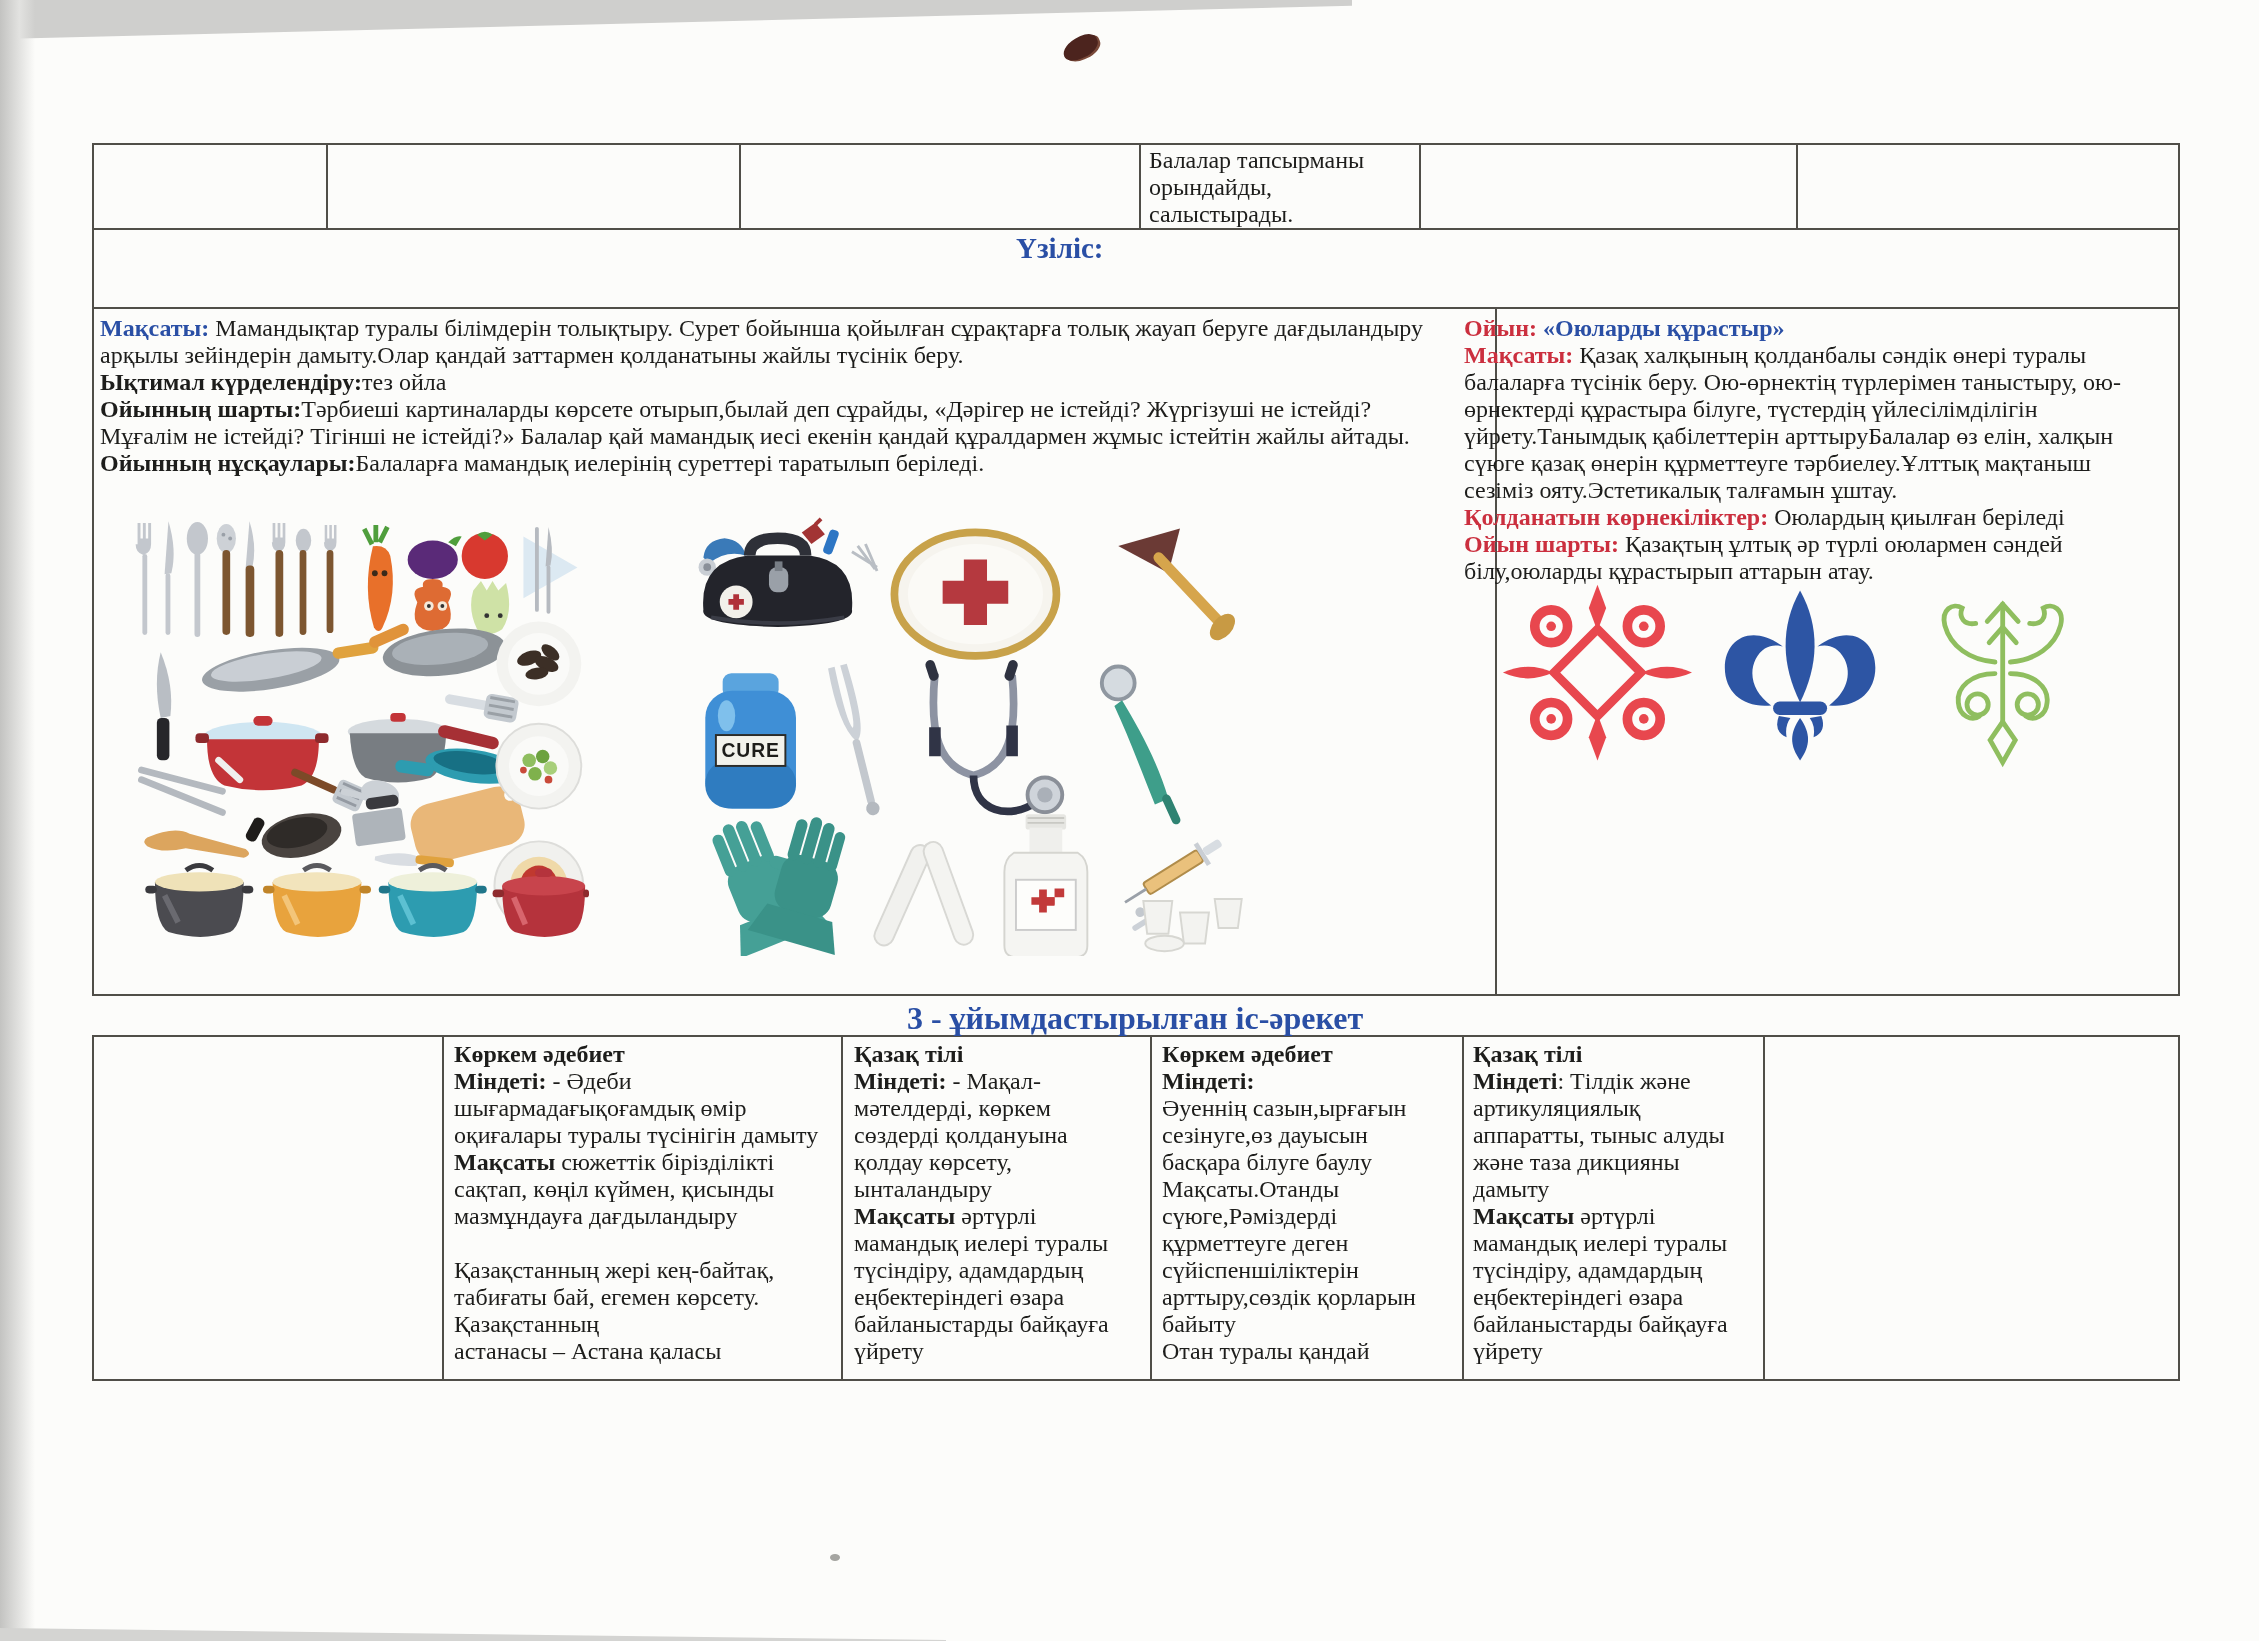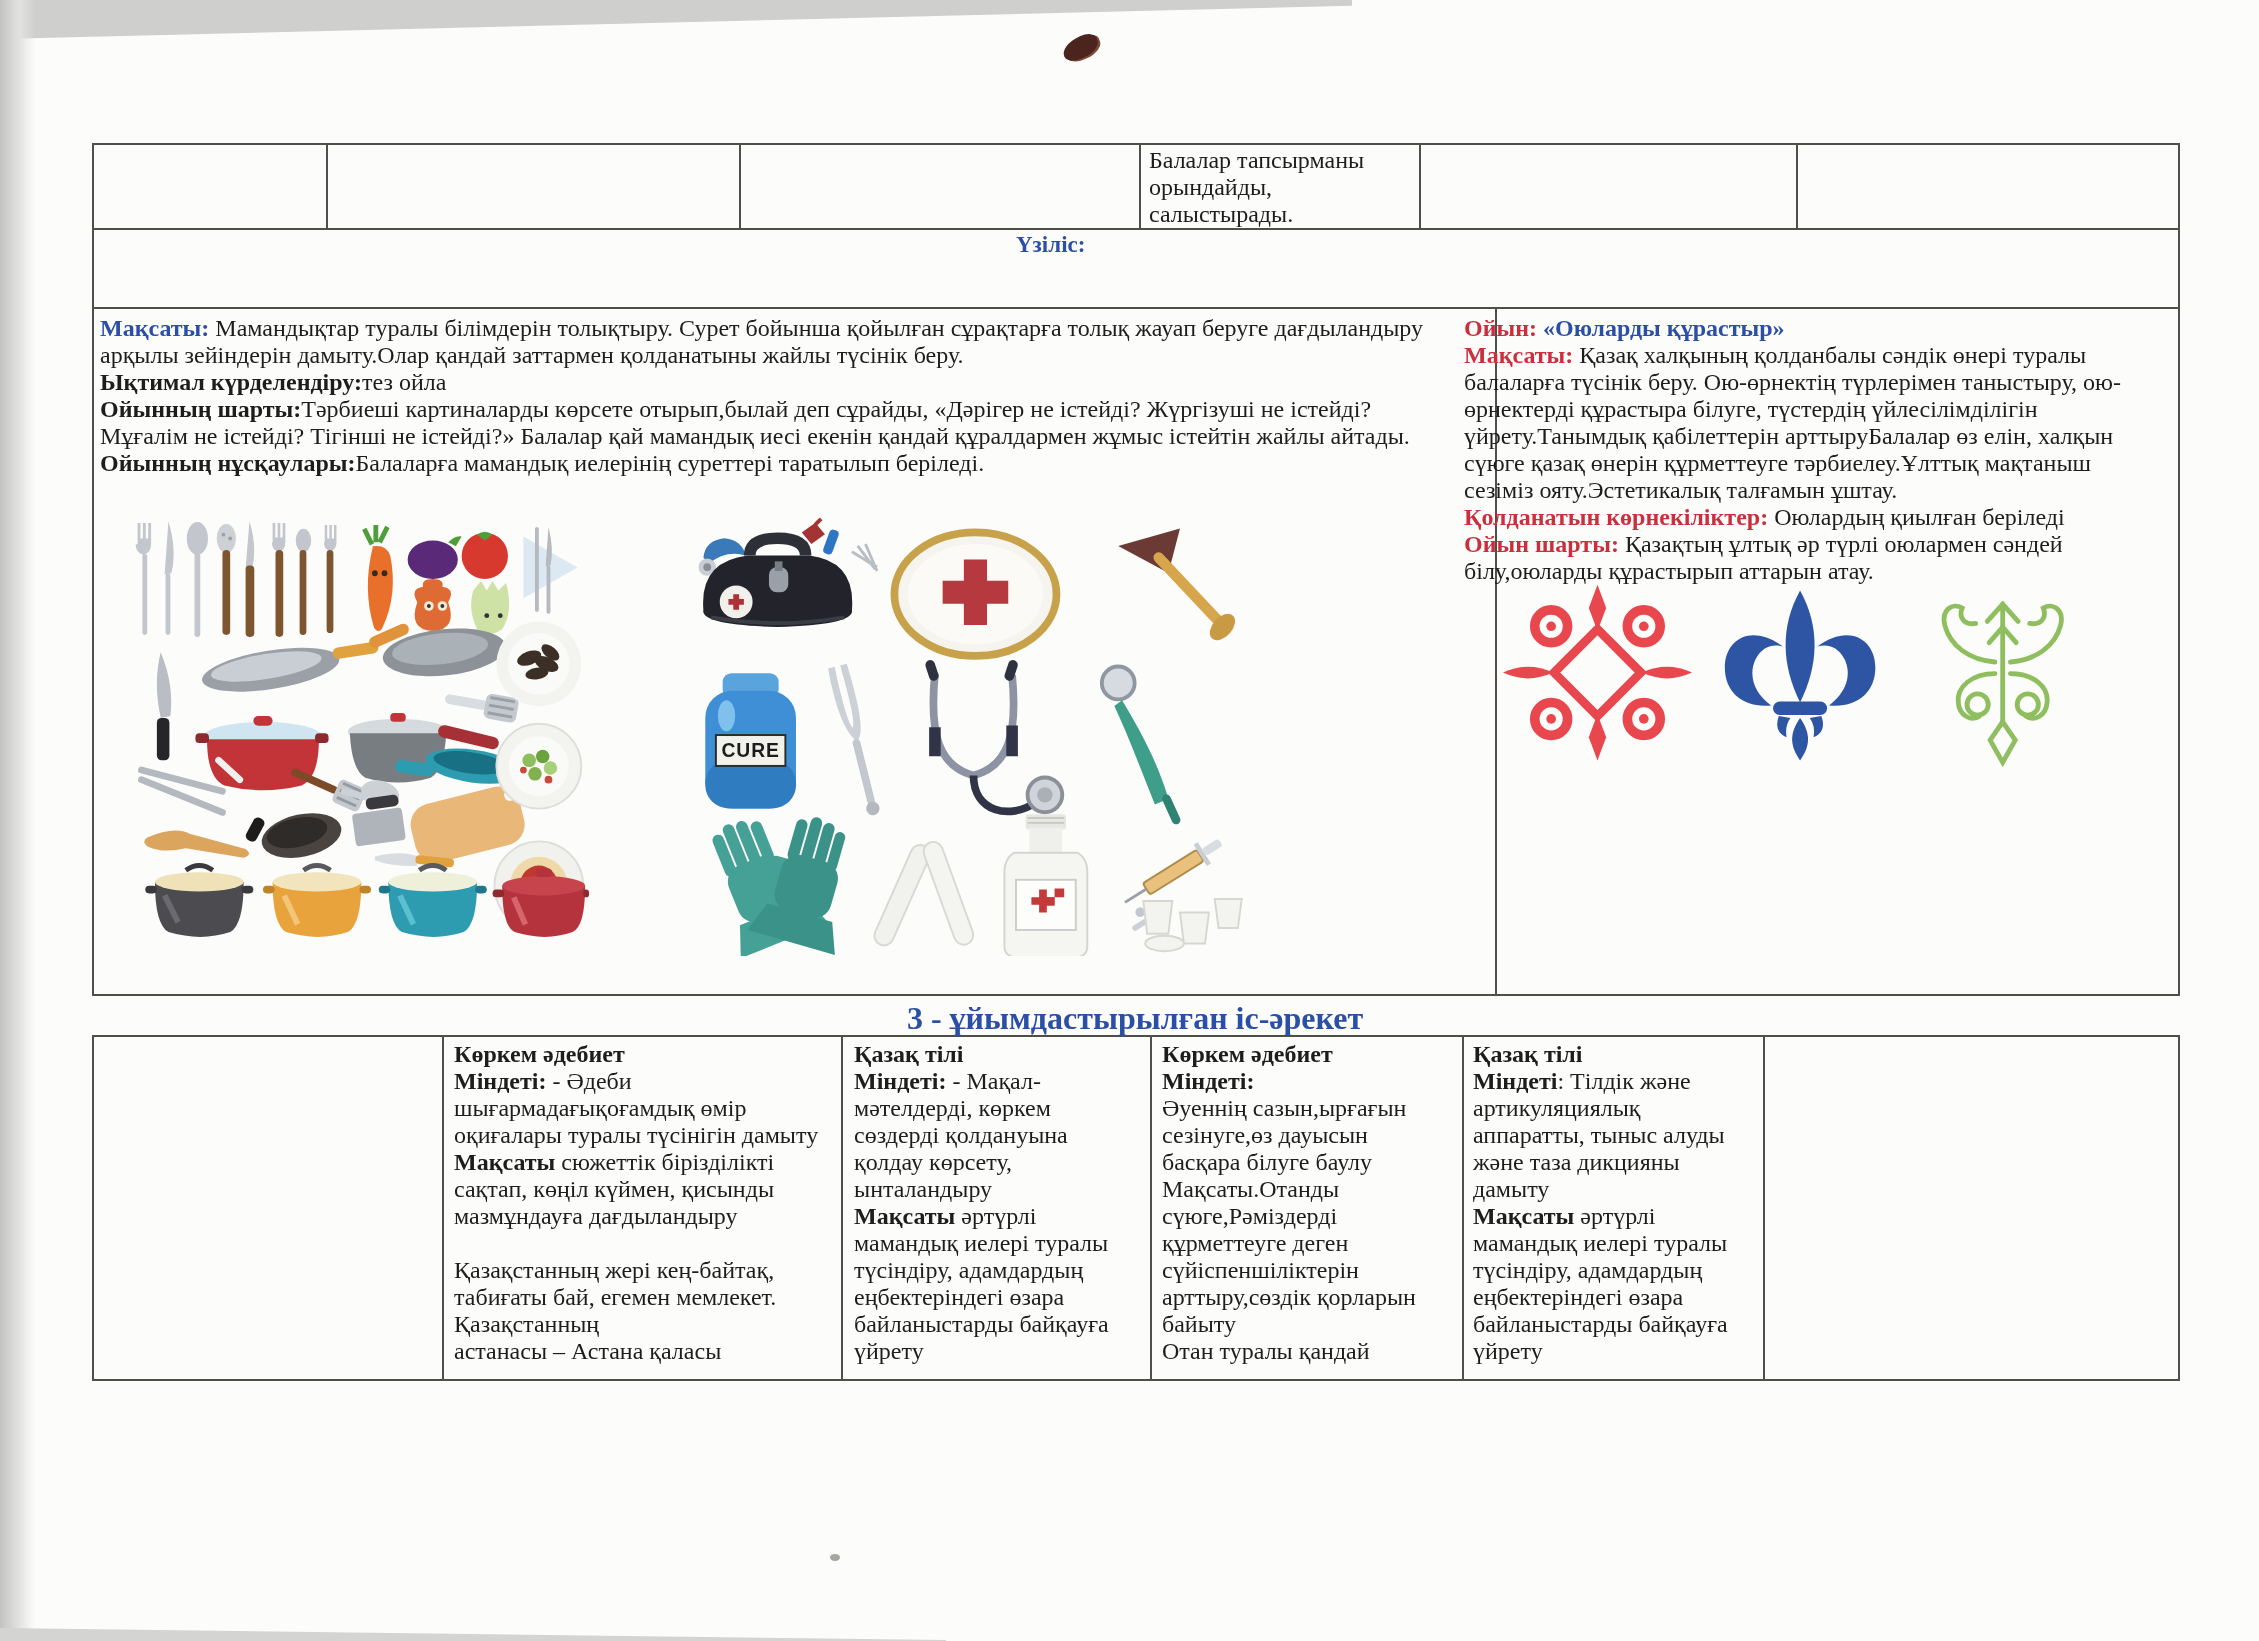--- a/index.html
+++ b/index.html
@@ -20,21 +20,21 @@
   .vl{position:absolute;width:1.9px;background:#504e48;}
   
   .txt{position:absolute;font-size:24px;line-height:27px;}
   .txt p{margin:0;}
   .b{font-weight:bold;}
   .blue{color:#2a4fa5;}
   .red{color:#cb2f3e;}
   .mt{margin-top:27px !important;}
   .sec-hdr{position:absolute;left:92px;top:1000px;width:2086px;text-align:center;
            font-size:32px;font-weight:bold;color:#2a4fa5;}
-  .uz{position:absolute;left:1016px;top:232px;font-size:23px;font-weight:bold;color:#2a4fa5;}
+  .uz{position:absolute;left:1016px;top:232px;font-size:29px;font-weight:bold;color:#2a4fa5;}
   svg{position:absolute;}
   svg text{font-family:"Liberation Sans","DejaVu Sans",sans-serif;}
 </style>
 </head>
 <body>
 
 <div class="sheet">
 
   <div class="edge-top"></div>
   <div class="edge-left"></div>
@@ -418,21 +418,21 @@
       <path d="M520,148 L533,167 L520,190 L507,167 Z"></path>
     </g>
   </svg>
 
   <div class="sec-hdr">3  - ұйымдастырылған  іс-әрекет</div>
 
   <div class="txt" style="left:454px;top:1041px;width:367px;">
     <p class="b">Көркем әдебиет</p>
     <p><span class="b"> Міндеті:</span><span> - Әдеби шығармадағықоғамдық өмір оқиғалары туралы түсінігін дамыту</span></p>
     <p><span class="b">Мақсаты</span><span>  сюжеттік бірізділікті сақтап, көңіл күймен, қисынды мазмұндауға дағдыландыру</span></p>
-    <p class="mt"><span>Қазақстанның жері кең-байтақ, табиғаты бай, егемен мемлекет. Қазақстанның</span></p>
+    <p class="mt"><span>Қазақстанның жері кең-байтақ, табиғаты бай, егемен көрсету. Қазақстанның</span></p>
     <p><span>астанасы – Астана  қаласы</span></p>
   </div>
 
   <div class="txt" style="left:854px;top:1041px;width:266px;">
     <p class="b">Қазақ тілі</p>
     <p><span class="b">Міндеті:</span><span>  - Мақал-мәтелдерді, көркем сөздерді қолдануына қолдау көрсету, ынталандыру</span></p>
     <p><span class="b">Мақсаты</span><span>  әртүрлі мамандық иелері туралы түсіндіру, адамдардың еңбектеріндегі өзара байланыстарды байқауға үйрету</span></p>
   </div>
 
   <div class="txt" style="left:1162px;top:1041px;width:280px;">

